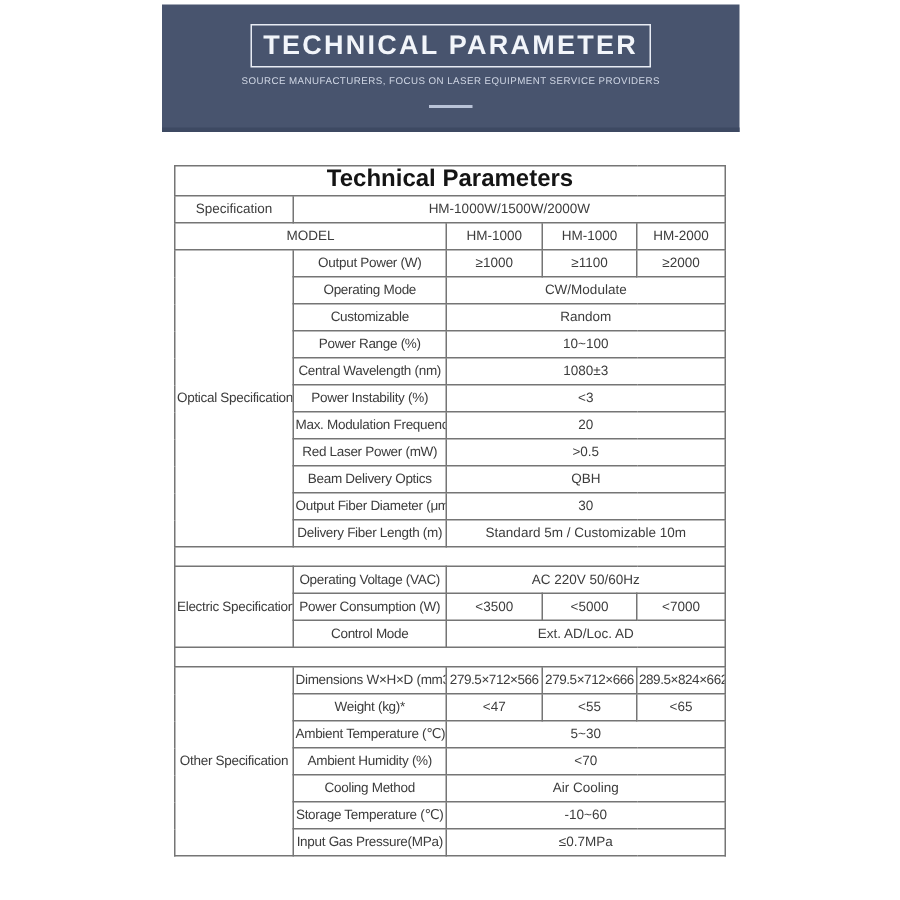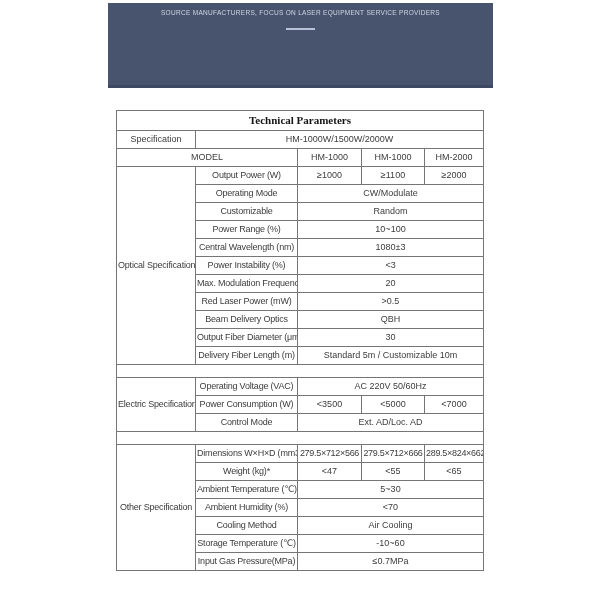--- a/index.html
+++ b/index.html
@@ -48,33 +48,36 @@
   }
   table.spec td{
     border:1px solid var(--border);
     height:18px;
     padding:0 1px;
     text-align:center;vertical-align:middle;
     font-size:9px;line-height:1.15;color:var(--cell-fg);
     overflow:hidden;white-space:nowrap;
   }
   tr.title-row td{
-    height:20px;font-weight:bold;font-size:11px;color:var(--title-fg);font-family:Liberation Serif, serif;
+    height:20px;font-weight:bold;font-size:16px;color:var(--title-fg);
   }
   td.param{font-size:8.5px;letter-spacing:-0.2px;margin-left:40px;}
   td.section{font-size:8.5px;letter-spacing:-0.2px;margin-top:16px;}
   td.small-val{font-size:7.5px;letter-spacing:-0.3px;padding:0;margin-top:42px;}
   tr.gap td{height:13px;border-left:1px solid var(--border);border-right:1px solid var(--border);}
 </style>
 </head>
 <body>
 
 <div class="page">
 
   <div class="banner">
+    <div class="title-box">
+      <span>TECHNICAL PARAMETER</span>
+    </div>
     <div class="banner-subtitle">SOURCE MANUFACTURERS, FOCUS ON LASER EQUIPMENT SERVICE PROVIDERS</div>
     <div class="banner-dash"></div>
   </div>
 
   <table class="spec">
     <colgroup>
       <col style="width:79px">
         <col style="width:102px">
         <col style="width:64px">
         <col style="width:63px">

